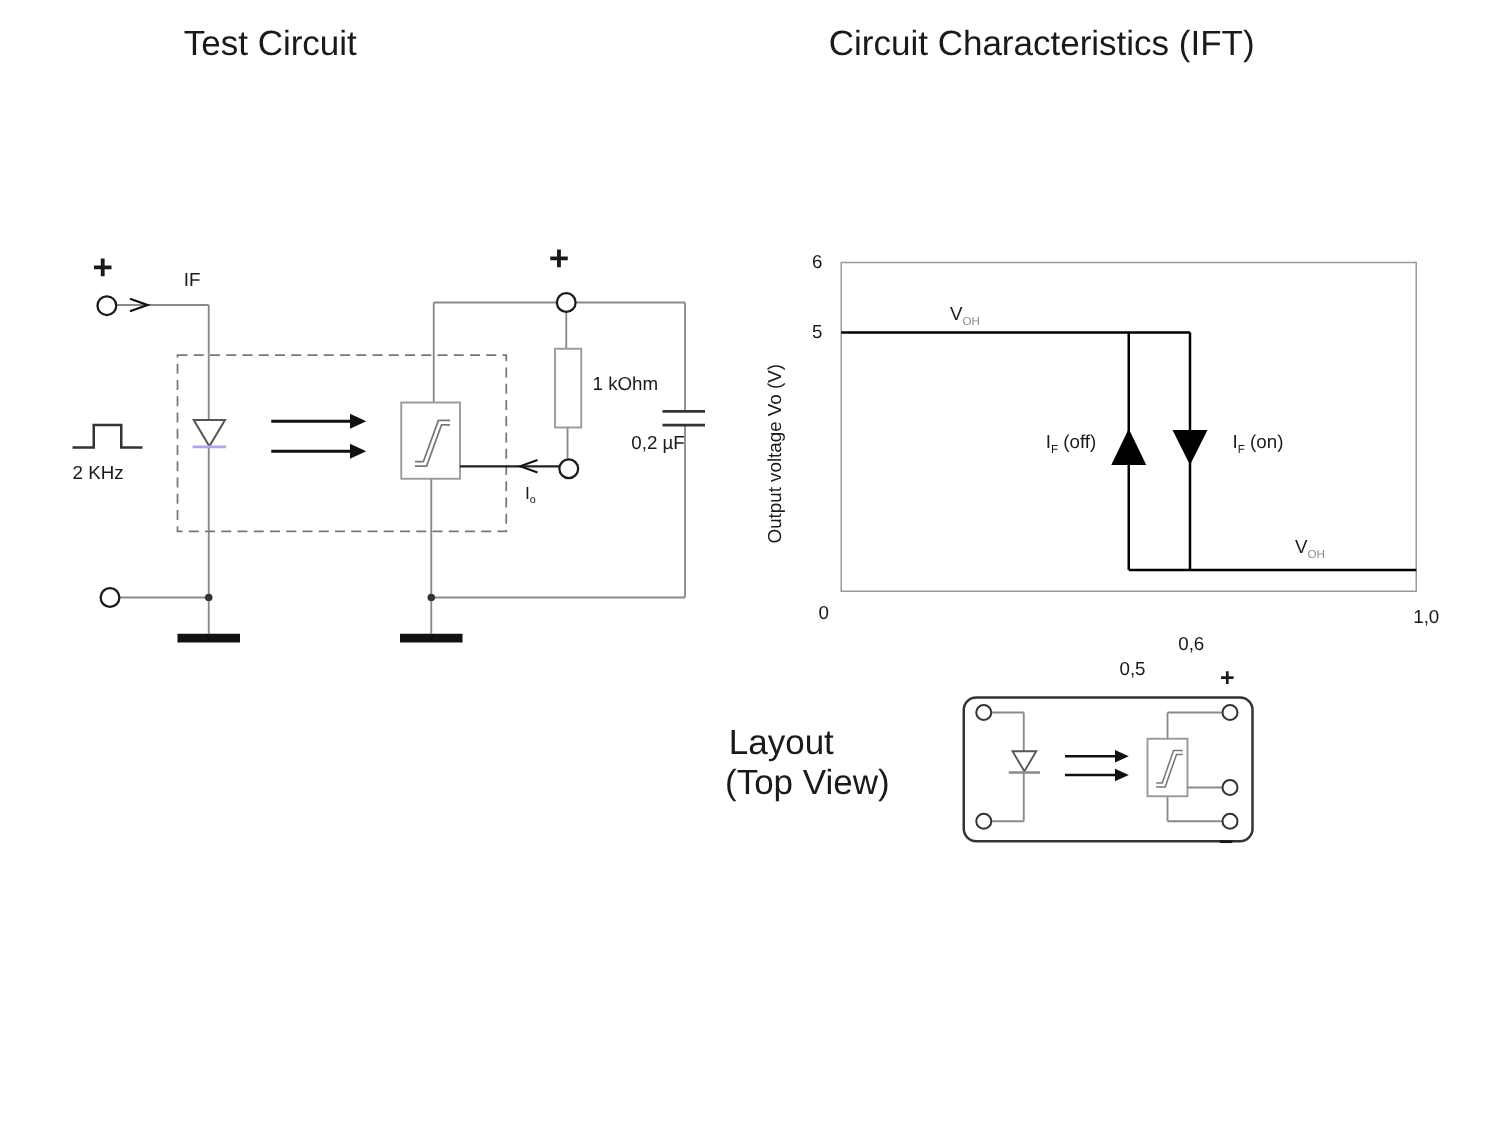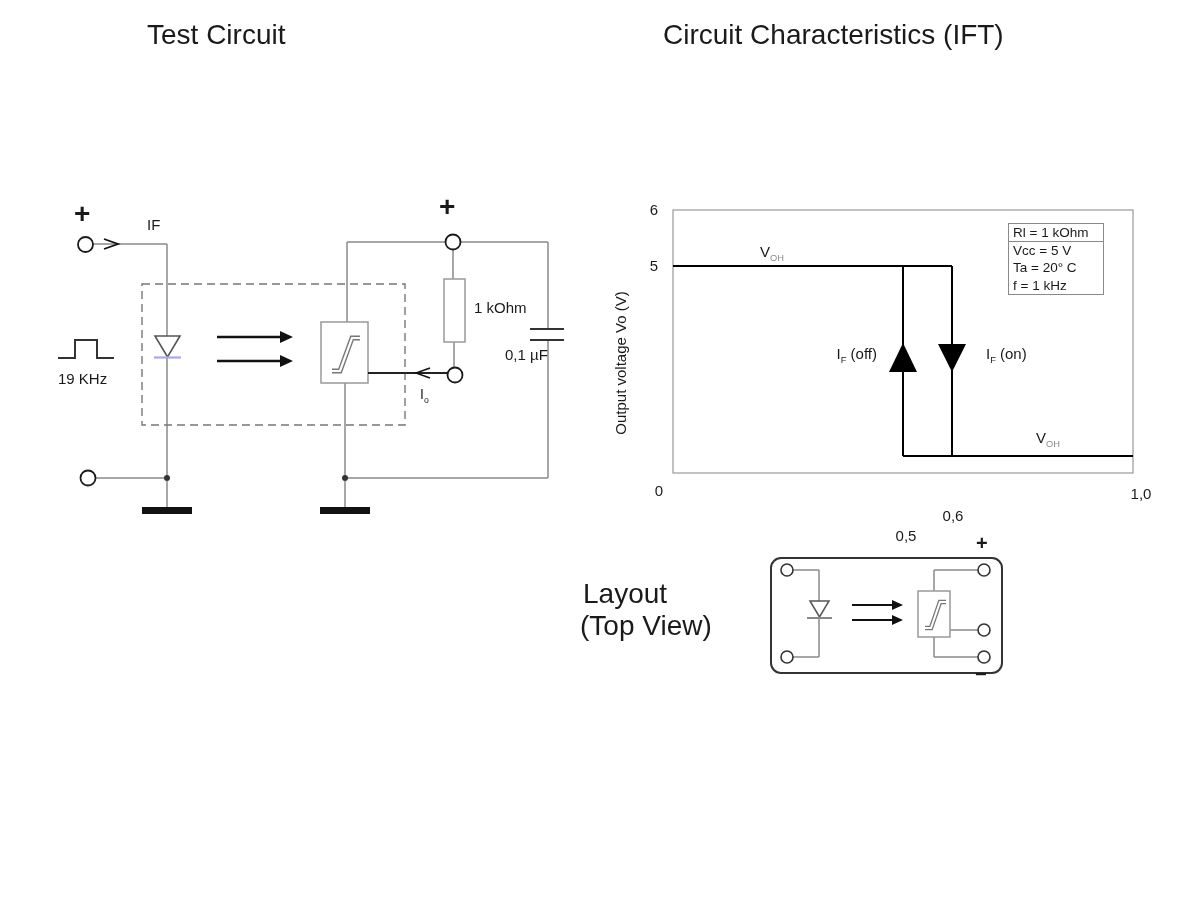--- a/index.html
+++ b/index.html
@@ -146,45 +146,39 @@
         <circle cx="984" cy="657" r="6"></circle>
       </g>
     </g>
   </svg>
 
   <div class="lbl t28" style="left:147px;top:20px;">Test Circuit</div>
   <div class="lbl t28" style="left:663px;top:20px;">Circuit Characteristics (IFT)</div>
 
   <div class="lbl plus" style="left:74px;top:199px;">+</div>
   <div class="lbl t15" style="left:120px;top:217px;margin-left:27px;">IF</div>
-  <div class="lbl t15" style="left:58px;top:371px;">19 KHz</div>
+  <div class="lbl t15" style="left:58px;top:371px;">2 KHz</div>
   <div class="lbl plus" style="left:439px;top:192px;">+</div>
   <div class="lbl t15" style="left:474px;top:300px;text-align:right;">1 kOhm</div>
-  <div class="lbl t15" style="left:505px;top:347px;">0,1 µF</div>
+  <div class="lbl t15" style="left:505px;top:347px;">0,2 µF</div>
   <div class="lbl t14" style="left:420px;top:387px;"><span>I</span><sub>o</sub></div>
 
   <div class="lbl t15 ylabel" style="left:621px;top:363px;">Output voltage Vo (V)</div>
   <div class="lbl t15 right" style="left:636px;top:202px;width:22px;">6</div>
   <div class="lbl t15 right" style="left:636px;top:258px;width:22px;">5</div>
   <div class="lbl t15 center" style="left:648px;top:483px;width:22px;">0</div>
   <div class="lbl t15 center" style="left:886px;top:486px;width:40px;margin-top:42px;">0,5</div>
   <div class="lbl t15 center" style="left:933px;top:508px;width:40px;">0,6</div>
   <div class="lbl t15 center" style="left:1121px;top:486px;width:40px;text-align:center;">1,0</div>
 
   <div class="lbl t15" style="left:760px;top:244px;"><span>V</span><sub class="sub-gray">OH</sub></div>
   <div class="lbl t15" style="left:1036px;top:430px;"><span>V</span><sub class="sub-gray">OH</sub></div>
 
   <div class="lbl t15 right" style="left:795px;top:346px;width:82px;"><span>I</span><sub>F</sub><span> (off)</span></div>
   <div class="lbl t15" style="left:986px;top:346px;"><span>I</span><sub>F</sub><span> (on)</span></div>
 
-  <div class="legend">
-    <div class="row first">Rl = 1 kOhm</div>
-    <div class="row">Vcc = 5 V</div>
-    <div class="row">Ta = 20° C</div>
-    <div class="row">f = 1 kHz</div>
-  </div>
 
   <div class="lbl t28" style="left:583px;top:579px;">Layout</div>
   <div class="lbl t28" style="left:580px;top:611px;">(Top View)</div>
   <div class="lbl bold" style="left:976px;top:532px;font-size:20px;">+</div>
   <div class="lbl bold" style="left:975px;top:663px;font-size:20px;">−</div>
 
 </div>
 
 </body></html>

